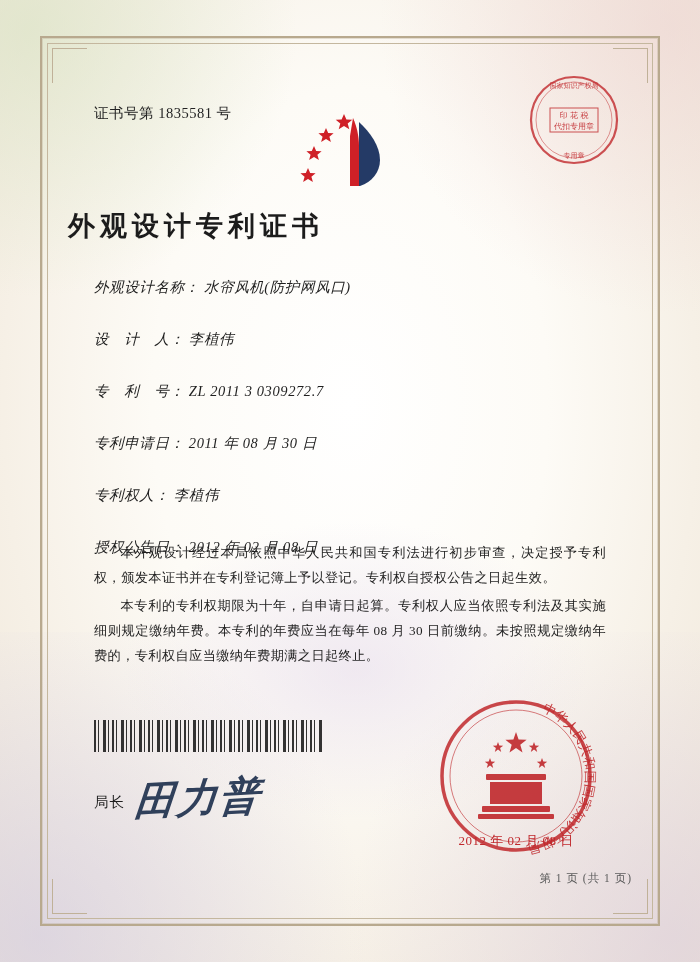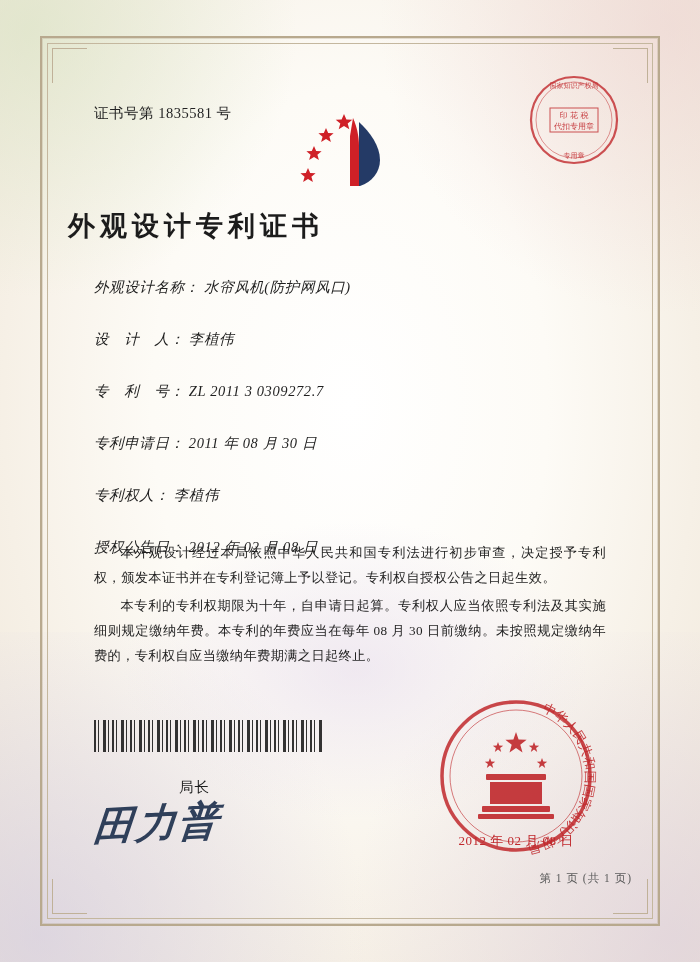--- a/index.html
+++ b/index.html
@@ -159,21 +159,20 @@
       #111 14px, #111 15px, transparent 15px, transparent 18px);
     opacity: 0.85;
   }
 
   .signature-row {
     position: absolute;
     left: 26px;
     top: 718px;
     display: flex;
     align-items: flex-end;
-    flex-direction: column;
   }
   .sig-label {
     font-size: 14.5px;
     color: #1f1f1f;
     margin-right: 10px;
     padding-bottom: 6px;
     letter-spacing: 1px;
   }
   .sig-mark {
     font-family: "DejaVu Serif", serif;

